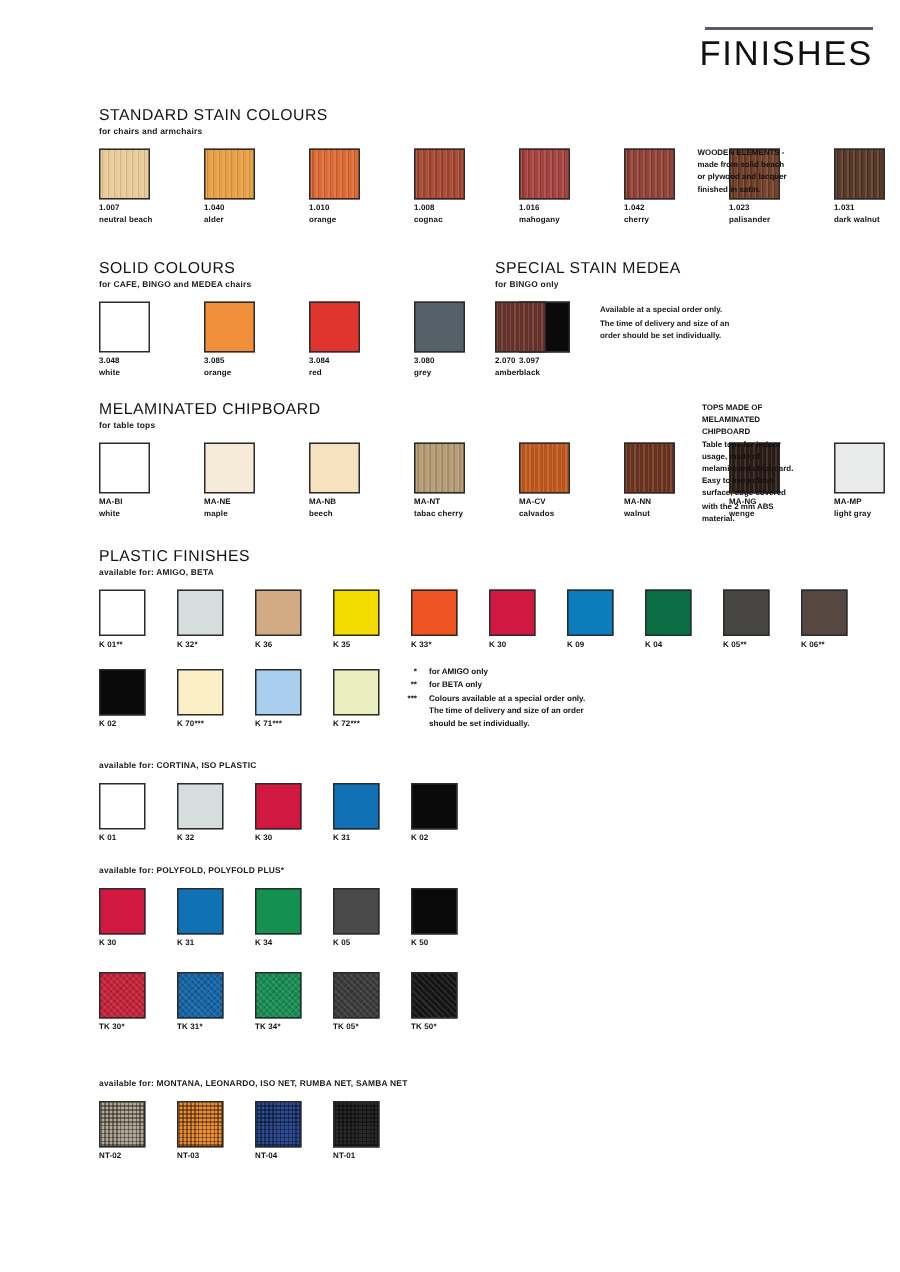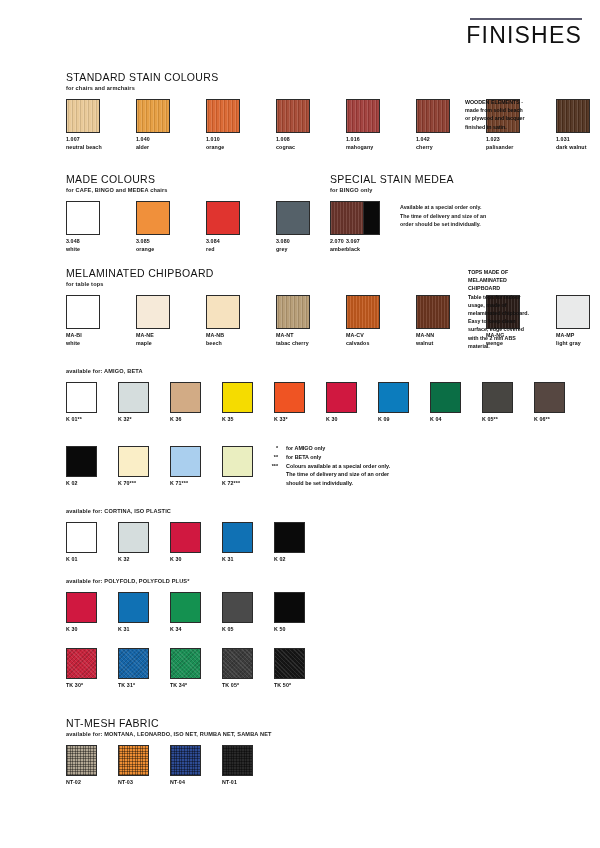--- a/index.html
+++ b/index.html
@@ -232,21 +232,21 @@
   </div>
 
   <div class="note" style="left:465px; top:98px;">
     <span class="note-line">WOODEN ELEMENTS -</span>
     <span class="note-line">made from solid beach</span>
     <span class="note-line">or plywood and lacquer</span>
     <span class="note-line">finished in satin.</span>
   </div>
 
   <div class="section" style="left:66px; top:174px;">
-    <div class="sec-title">MADE COLOURS</div>
+    <div class="sec-title">SOLID COLOURS</div>
     <div class="sec-sub">for CAFE, BINGO and MEDEA chairs</div>
     <div class="row" style="margin-top:8px;">
       <div class="swatch-cell">
         <div class="swatch" style="background:#ffffff"></div>
         <div class="swatch-code">3.048</div>
         <div class="swatch-name">white</div>
       </div>
       <div class="swatch-cell">
         <div class="swatch" style="background:#f0903b"></div>
         <div class="swatch-code">3.085</div>
@@ -342,20 +342,21 @@
     <span class="note-line">Table tops for indoor</span>
     <span class="note-line">usage, made of</span>
     <span class="note-line">melaminated chipboard.</span>
     <span class="note-line">Easy to keep clean</span>
     <span class="note-line">surface, edge covered</span>
     <span class="note-line">with the 2 mm ABS</span>
     <span class="note-line">material.</span>
   </div>
 
   <div class="section" style="left:66px; top:366px;">
+    <div class="sec-title">PLASTIC FINISHES</div>
     <div class="sec-sub">available for: AMIGO, BETA</div>
     <div class="row" style="margin-top:8px;">
       <div class="swatch-cell narrow" style="width:30px; margin-right:22px;">
         <div class="swatch sm" style="background:#ffffff"></div>
         <div class="swatch-code">K 01**</div>
       </div>
       <div class="swatch-cell narrow" style="width:30px; margin-right:22px;">
         <div class="swatch sm" style="background:#d5dddd"></div>
         <div class="swatch-code">K 32*</div>
       </div>
@@ -509,21 +510,20 @@
         <div class="swatch-code">TK 05*</div>
       </div>
       <div class="swatch-cell narrow" style="width:30px; margin-right:0;">
         <div class="swatch sm tk-tex" style="background:#161616"></div>
         <div class="swatch-code">TK 50*</div>
       </div>
     </div>
   </div>
 
   <div class="section" style="left:66px; top:718px;">
-    <div class="sec-title">NT-MESH FABRIC</div>
     <div class="sec-sub">available for: MONTANA, LEONARDO, ISO NET, RUMBA NET, SAMBA NET</div>
     <div class="row" style="margin-top:8px;">
       <div class="swatch-cell narrow" style="width:30px; margin-right:22px;">
         <div class="swatch sm mesh" style="background:#b3a895"></div>
         <div class="swatch-code">NT-02</div>
       </div>
       <div class="swatch-cell narrow" style="width:30px; margin-right:22px;">
         <div class="swatch sm mesh" style="background:#ef8f34"></div>
         <div class="swatch-code">NT-03</div>
       </div>

